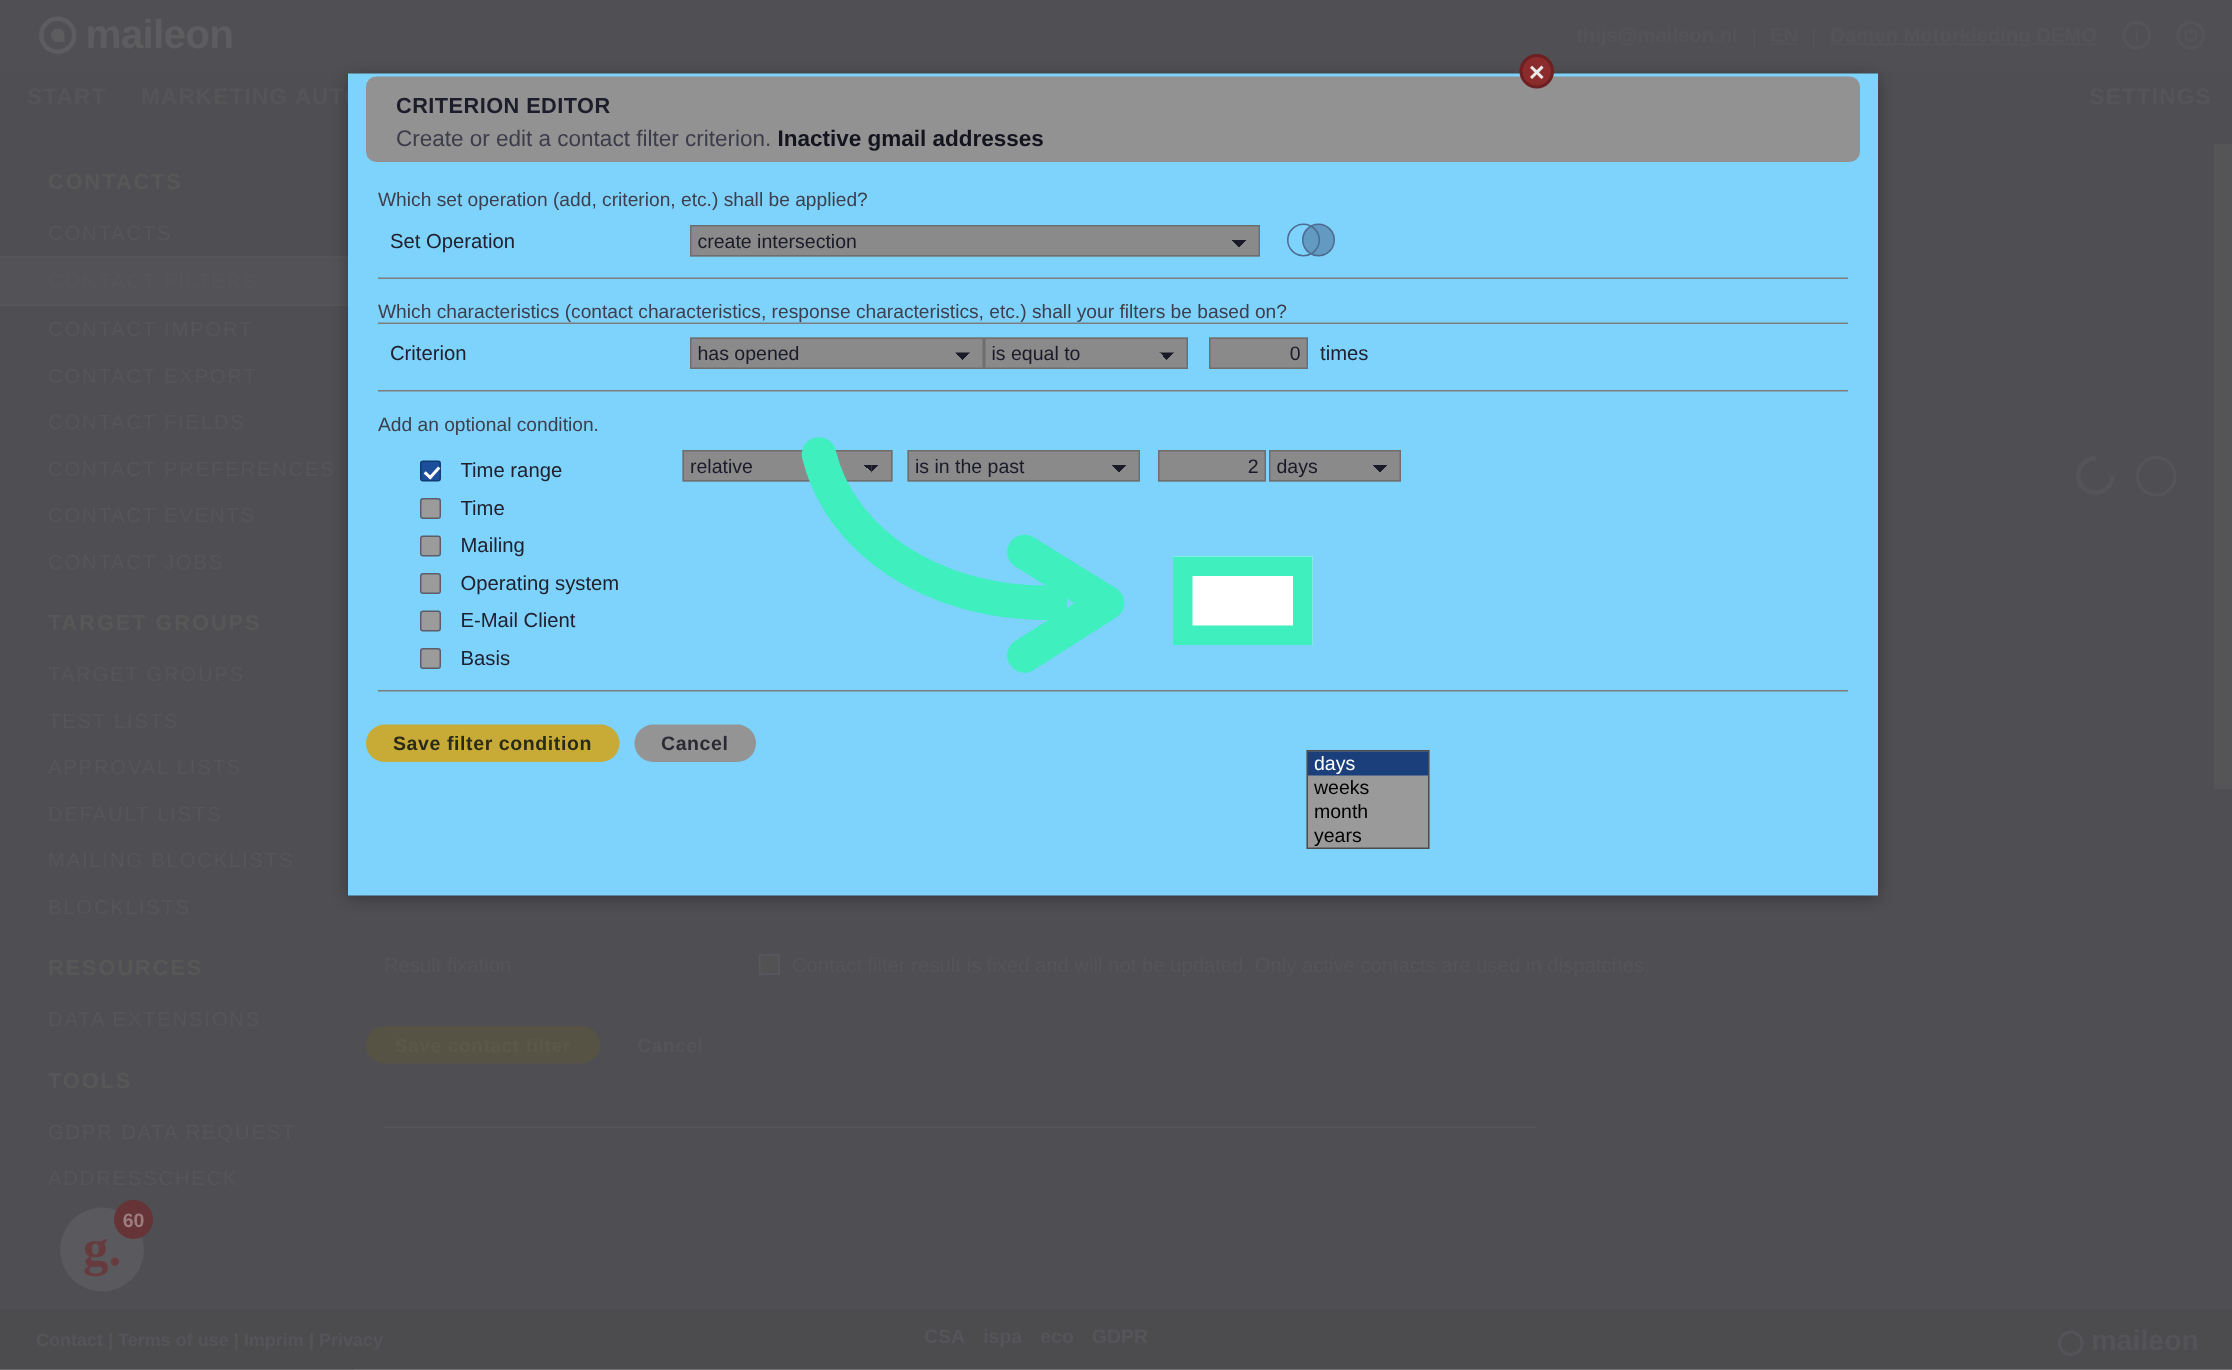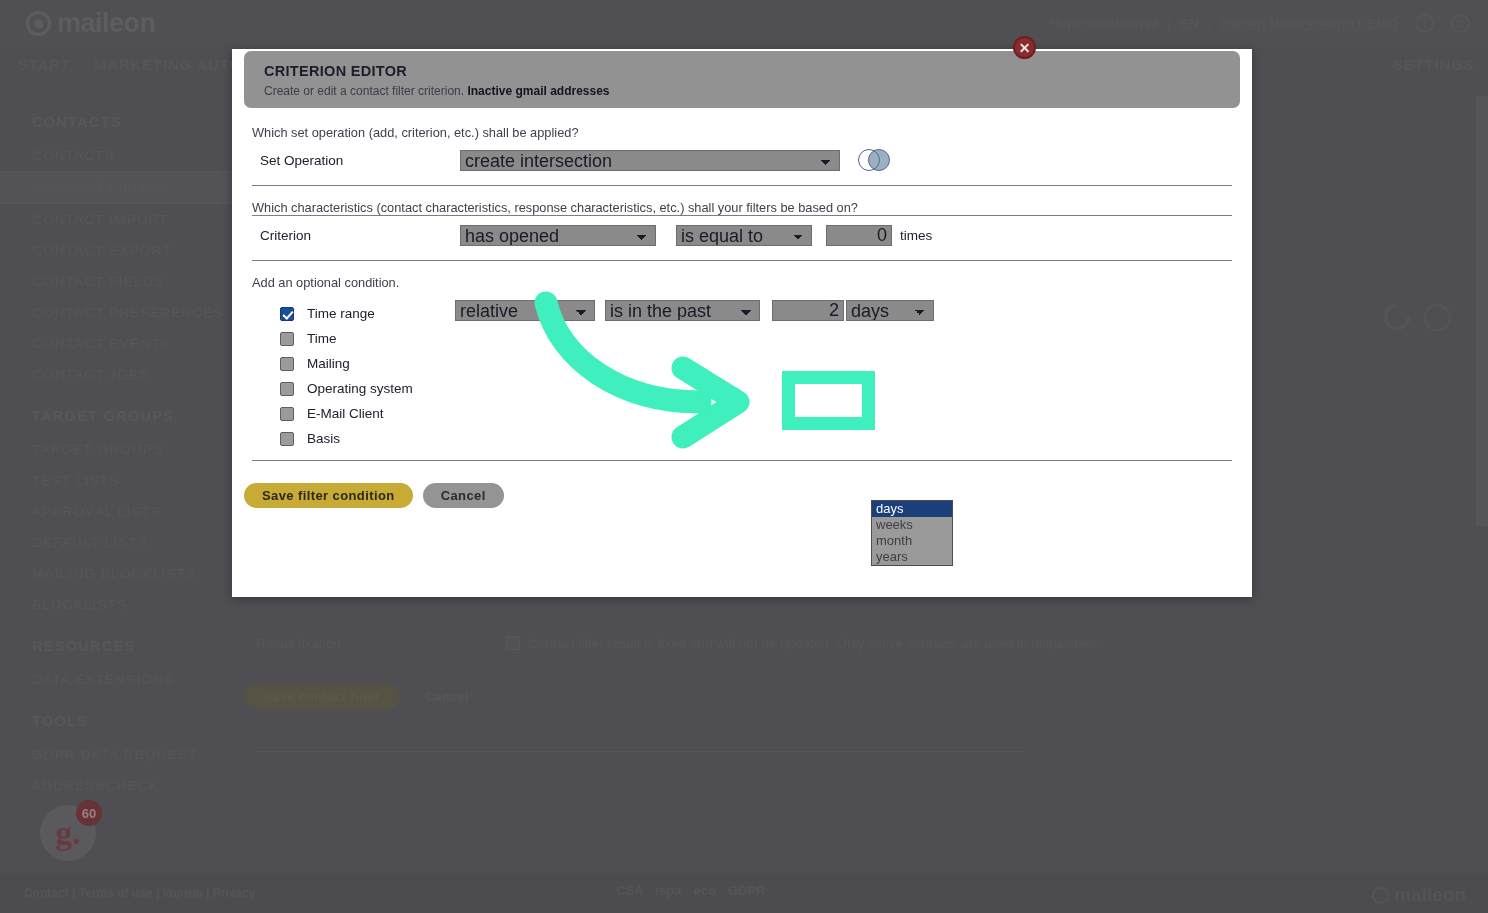--- a/index.html
+++ b/index.html
@@ -156,35 +156,35 @@
   
   .dimmer {
     position: absolute; inset: 0;
     background: rgba(58,58,62,0.34);
   }
 
   
   .modal {
     position: absolute; left: 232px; top: 49px;
     width: 1020px; height: 548px;
-    background: #ffffff;
+    background: #7dd3fc;
     box-shadow: 0 2px 10px rgba(0,0,0,0.3);
   }
   .modal-head {
     position: absolute; left: 12px; top: 2px; right: 12px; height: 57px;
     background: #929292;
     border-radius: 7px;
     padding: 12px 20px 0 20px;
   }
   .modal-title {
     font-size: 14.5px; font-weight: bold; color: #1c1c2b;
     letter-spacing: 0.3px;
   }
   .modal-sub {
-    margin-top: 5px; font-size: 12px; color: #3c3c4a;
+    margin-top: 5px; font-size: 15px; color: #3c3c4a;
   }
   .modal-sub b { color: #14141f; }
   .close-btn {
     position: absolute; left: 1013px; top: 36px;
     width: 23px; height: 23px; border-radius: 50%;
     background: #8c2b2c; border: 2px solid #6d2021;
     display: flex; align-items: center; justify-content: center;
     color: #e8e8e8; font-size: 14px; font-weight: bold; line-height: 1;
     cursor: pointer; z-index: 40;
     font-family: "Liberation Sans", sans-serif;
@@ -201,21 +201,21 @@
   }
   .row-label {
     font-size: 13.5px; color: #20202e;
     width: 200px; flex: 0 0 200px;
   }
   .divider {
     height: 1px; background: #7d7d7d; margin: 0 20px;
   }
   select.ui, input.ui {
     font-family: "Liberation Sans", sans-serif;
-    font-size: 18px;
+    font-size: 13px;
     color: #1a1a28;
     background: #8a8a8a;
     border: 1px solid #6e6e6e;
     height: 21px;
     padding: 0 4px;
     outline: none;
     appearance: none;
     -webkit-appearance: none;
   }
   select.ui {
@@ -285,21 +285,21 @@
   .listbox {
     position: absolute; left: 871px; top: 500px;
     width: 82px;
     background: #9a9a9a;
     border: 1px solid #4c4c4c;
     z-index: 30;
     font-size: 13px;
   }
   .listbox .opt {
     padding: 0px 4px; height: 16px; line-height: 16px;
-    color: #404040;
+    color: #000000;
   }
   .listbox .opt.sel { background: #1b3f7a; color: #fff; }
 
   
   .btn-row { display: flex; align-items: flex-end; gap: 10px; padding: 22px 0 0 12px; }
   .btn {
     border: none; cursor: pointer;
     font-family: "Liberation Sans", sans-serif;
     font-size: 13px; font-weight: bold; letter-spacing: 0.4px;
     height: 25px; border-radius: 13px;
@@ -448,21 +448,21 @@
 
       <div class="q-text">Which characteristics (contact characteristics, response characteristics, etc.) shall your filters be based on?</div>
 
       <div class="divider"></div>
 
       <div class="row">
         <div class="row-label">Criterion</div>
         <select class="ui sel-criterion">
           <option>has opened</option>
         </select>
-        <select class="ui sel-comp" style="margin-left:20px">
+        <select class="ui sel-comp" style="margin-left:0">
           <option>is equal to</option>
         </select>
         <input class="ui inp-times" style="margin-left: 14px;" value="0">
         <span class="lbl-times">times</span>
       </div>
 
       <div class="divider"></div>
 
       <div class="q-text">Add an optional condition.</div>
 

